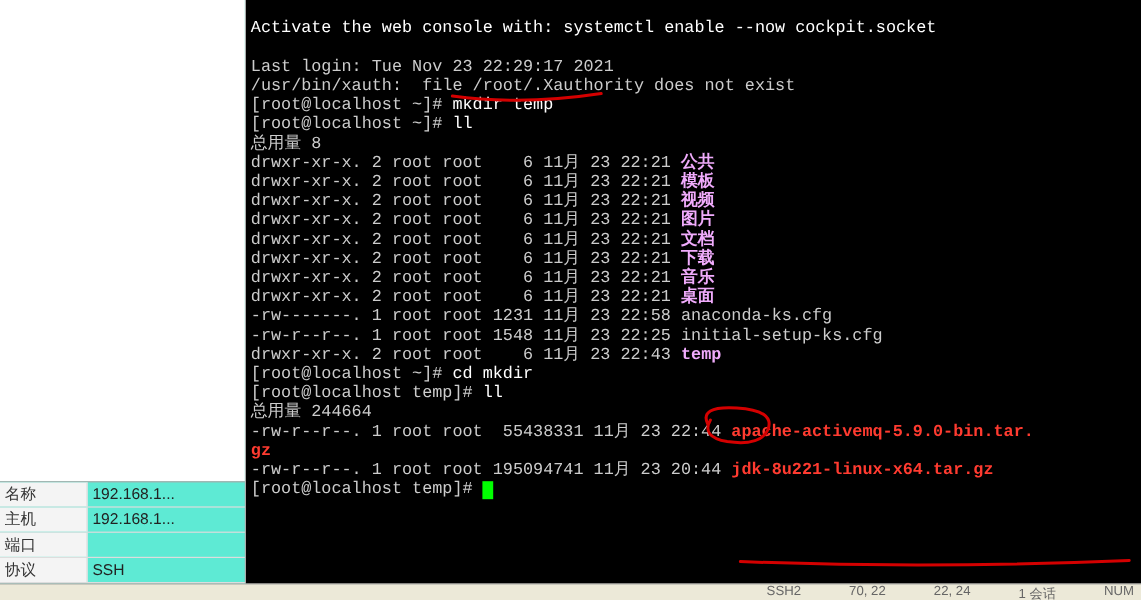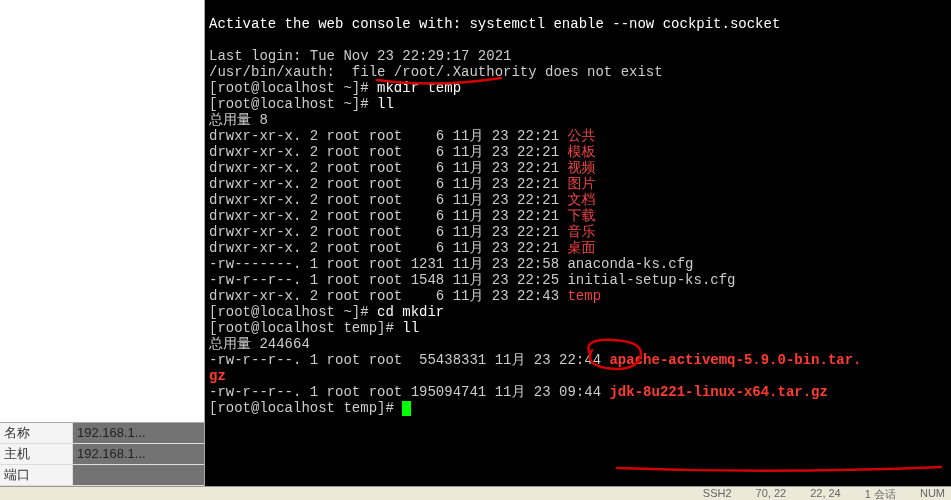--- a/index.html
+++ b/index.html
@@ -1,25 +1,25 @@
 <!DOCTYPE html>
 <html><head>
 <meta charset="utf-8">
 <style>
   html,body{margin:0;padding:0;width:951px;height:500px;font-family:sans-serif;font-size:13px;background:#ece9d8;overflow:hidden}
   .app{display:flex;width:951px;height:486px}
-  .side{width:204px;background:#737373;display:flex;flex-direction:column;border-right:1px solid #aaa}
+  .side{width:204px;background:#5eead4;display:flex;flex-direction:column;border-right:1px solid #aaa}
   .blank{flex:1;background:#fff}
   .props{border-top:1px solid #aaa}
   .prow{display:flex;border-bottom:1px solid #ddd;height:20px;line-height:20px}
   .plabel{width:68px;padding-left:4px;background:#f4f4f4;border-right:1px solid #ddd;color:#333}
   .pval{flex:1;padding-left:4px;color:#222;overflow:hidden;white-space:nowrap}
   .term{flex:1;background:#000;color:#ccc;font-family:"Courier New",monospace;font-size:14px;line-height:16px;padding:0 4px;white-space:pre;overflow:hidden;position:relative}
   .white{color:#fff;font-weight:normal}
-  .blue{color:#ef4444;font-weight:normal}
+  .blue{color:#f0abfc;font-weight:bold}
   .red{color:#ff3b30;font-weight:bold}
   .cursor{display:inline-block;width:9px;height:15px;background:#00ff00;vertical-align:text-bottom}
   .status{height:14px;background:#ece9d8;border-top:1px solid #999;font-size:11px;color:#666;display:flex;align-items:center;padding:0 6px;justify-content:space-between}
   .annot{position:absolute;pointer-events:none}
 </style>
 </head>
 <body>
 
 <div class="app">
   <div class="side">
@@ -28,20 +28,24 @@
       <div class="prow">
         <div class="plabel">名称</div>
         <div class="pval">192.168.1...</div>
       </div>
       <div class="prow">
         <div class="plabel">主机</div>
         <div class="pval">192.168.1...</div>
       </div>
       <div class="prow">
         <div class="plabel">端口</div>
+      </div>
+      <div class="prow">
+        <div class="plabel">协议</div>
+        <div class="pval">SSH</div>
       </div>
     </div>
   </div>
 
   <div class="term">
 <span class="white">Activate the web console with: systemctl enable --now cockpit.socket</span>
 
 <span>Last login: Tue Nov 23 22:29:17 2021</span>
 <span>/usr/bin/xauth:  file /root/.Xauthority does not exist</span>
 <span>[root@localhost ~]# </span><span class="white">mkdir temp</span>
@@ -56,38 +60,38 @@
 <span>drwxr-xr-x. 2 root root    6 11月 23 22:21 </span><span class="blue">音乐</span>
 <span>drwxr-xr-x. 2 root root    6 11月 23 22:21 </span><span class="blue">桌面</span>
 <span>-rw-------. 1 root root 1231 11月 23 22:58 anaconda-ks.cfg</span>
 <span>-rw-r--r--. 1 root root 1548 11月 23 22:25 initial-setup-ks.cfg</span>
 <span>drwxr-xr-x. 2 root root    6 11月 23 22:43 </span><span class="blue">temp</span>
 <span>[root@localhost ~]# </span><span class="white">cd mkdir</span>
 <span>[root@localhost temp]# </span><span class="white">ll</span>
 <span>总用量 244664</span>
 <span>-rw-r--r--. 1 root root  55438331 11月 23 22:44 </span><span class="red">apache-activemq-5.9.0-bin.tar.</span>
 <span class="red">gz</span>
-<span>-rw-r--r--. 1 root root 195094741 11月 23 09:44 </span><span class="red">jdk-8u221-linux-x64.tar.gz</span>
+<span>-rw-r--r--. 1 root root 195094741 11月 23 20:44 </span><span class="red">jdk-8u221-linux-x64.tar.gz</span>
 <span>[root@localhost temp]# </span><span class="cursor"></span>
 
     
     <svg class="annot" style="left:170px;top:76px" width="130" height="12">
       <path d="M2 4 Q60 12 126 2" stroke="#d40000" stroke-width="2.5" fill="none" stroke-linecap="round"></path>
     </svg>
     <svg class="annot" style="left:375px;top:336px" width="70" height="36">
       <path d="M10 18 Q2 2 34 4 Q66 6 60 22 Q54 36 26 32 Q4 28 12 14" stroke="#d40000" stroke-width="2.5" fill="none" stroke-linecap="round"></path>
     </svg>
     <svg class="annot" style="left:410px;top:464px" width="330" height="10">
       <path d="M2 4 Q160 10 326 3" stroke="#d40000" stroke-width="2.5" fill="none" stroke-linecap="round"></path>
     </svg>
   </div>
 </div>
 
 <div class="status">
   <span></span>
-  <span style="display:flex;gap:24px">
+  <span style="display:flex;gap:40px">
     <span>SSH2</span>
     <span>70, 22</span>
     <span>22, 24</span>
     <span>1 会话</span>
     <span>NUM</span>
   </span>
 </div>
 
 </body></html>

